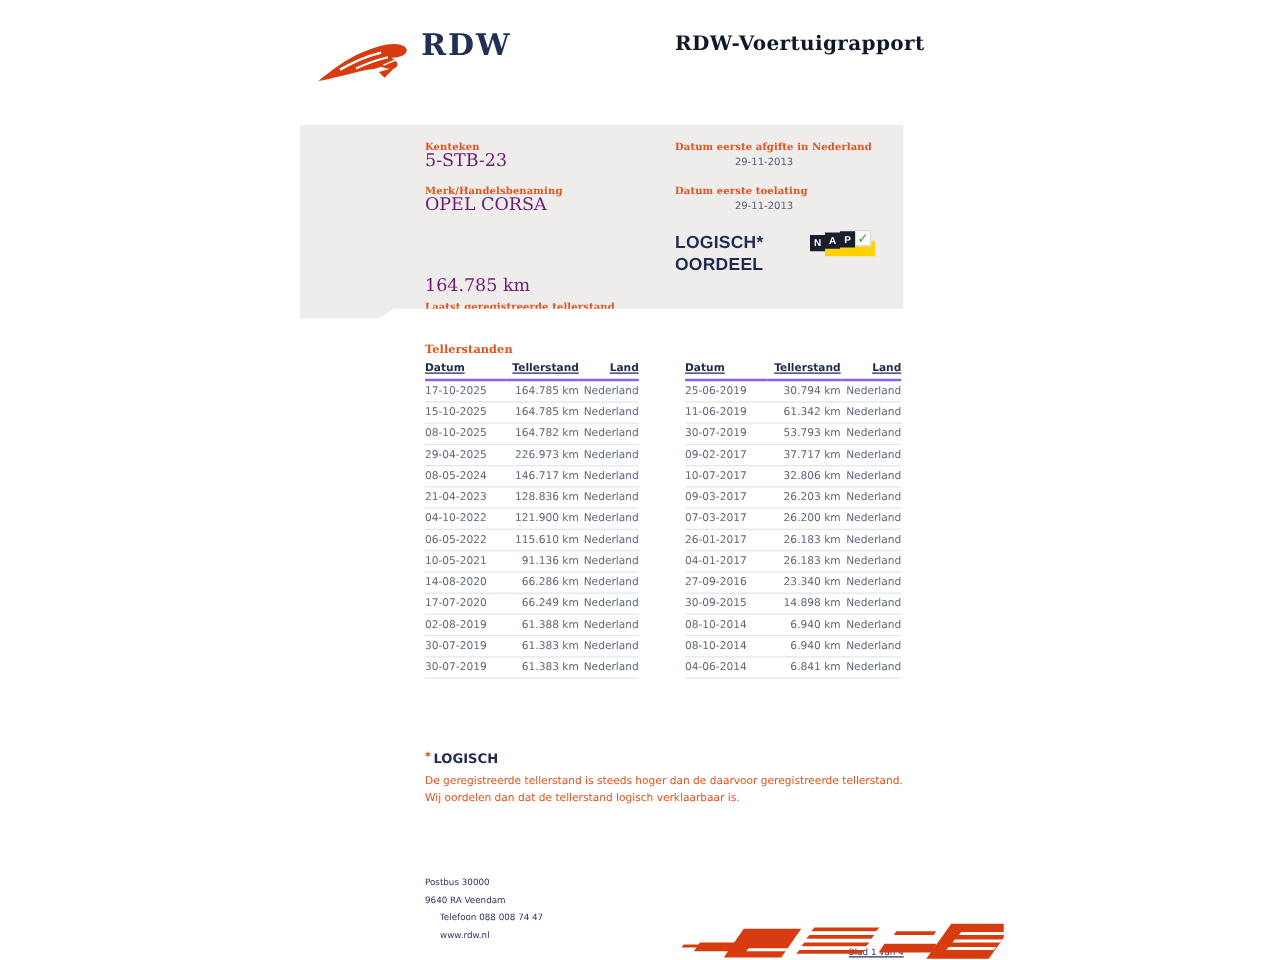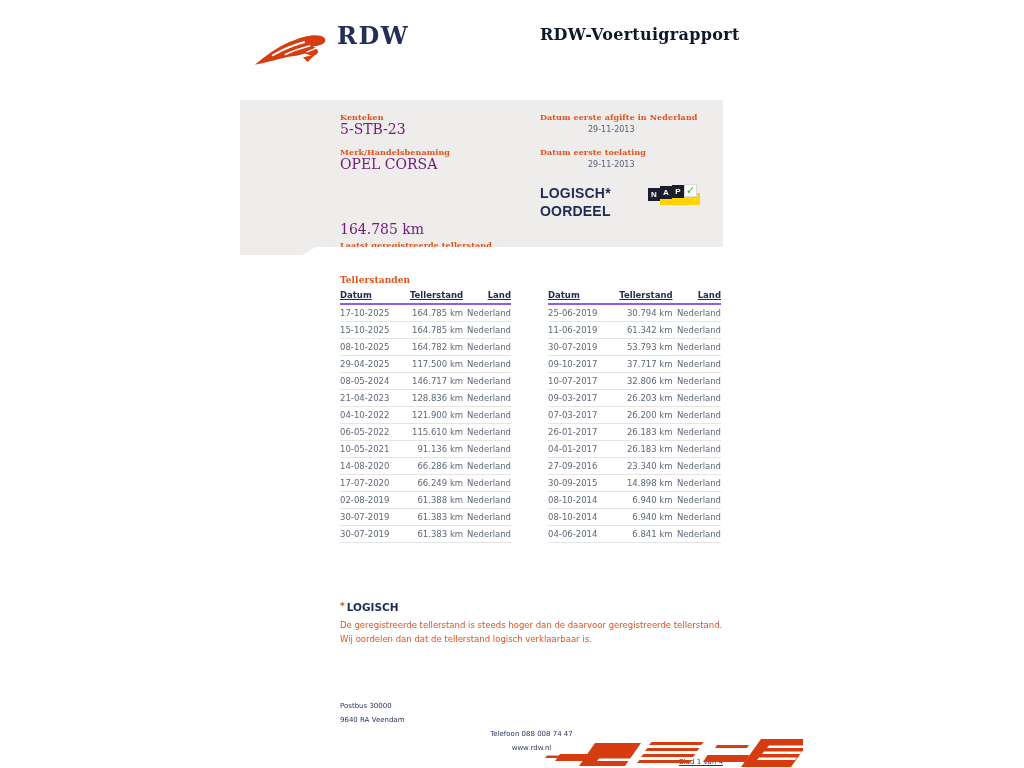--- a/index.html
+++ b/index.html
@@ -79,21 +79,21 @@
   #footnote-heading { left:340px; top:601px; font-size:10.5px; font-weight:700; color:#1f2b50; }
   #footnote-heading .ast { color:#c2511b; margin-right:2px; font-size:9px; vertical-align:2px; }
   #footnote-body {
     left:340px; top:618px; width:392px; font-size:8.5px; color:#e2511b; line-height:14px;
   }
 
   
   #footer { left:340px; top:699px; width:383px; display:flex; font-size:7px; color:#2a3560;flex-direction:column; }
   #footer .line { line-height:14px; }
   #footer-address { width:65px; }
-  #footer-contact { margin-left:0;text-align:center; }
+  #footer-contact { margin-left:12px; }
   #footer-page { margin-left:auto; text-align:right;text-decoration:underline; }
 
   
   #footer-graphic { left:545px; top:734px; width:258px; height:34px; }
 </style>
 </head>
 <body>
 
 <div id="page">
 
@@ -168,21 +168,21 @@
           <td class="c1">164.785 km</td>
           <td class="c2">Nederland</td>
         </tr>
         <tr>
           <td class="c0">08-10-2025</td>
           <td class="c1">164.782 km</td>
           <td class="c2">Nederland</td>
         </tr>
         <tr>
           <td class="c0">29-04-2025</td>
-          <td class="c1">117.500 km</td>
+          <td class="c1">226.973 km</td>
           <td class="c2">Nederland</td>
         </tr>
         <tr>
           <td class="c0">08-05-2024</td>
           <td class="c1">146.717 km</td>
           <td class="c2">Nederland</td>
         </tr>
         <tr>
           <td class="c0">21-04-2023</td>
           <td class="c1">128.836 km</td>
@@ -249,21 +249,21 @@
           <td class="c0">11-06-2019</td>
           <td class="c1">61.342 km</td>
           <td class="c2">Nederland</td>
         </tr>
         <tr>
           <td class="c0">30-07-2019</td>
           <td class="c1">53.793 km</td>
           <td class="c2">Nederland</td>
         </tr>
         <tr>
-          <td class="c0">09-10-2017</td>
+          <td class="c0">09-02-2017</td>
           <td class="c1">37.717 km</td>
           <td class="c2">Nederland</td>
         </tr>
         <tr>
           <td class="c0">10-07-2017</td>
           <td class="c1">32.806 km</td>
           <td class="c2">Nederland</td>
         </tr>
         <tr>
           <td class="c0">09-03-2017</td>

